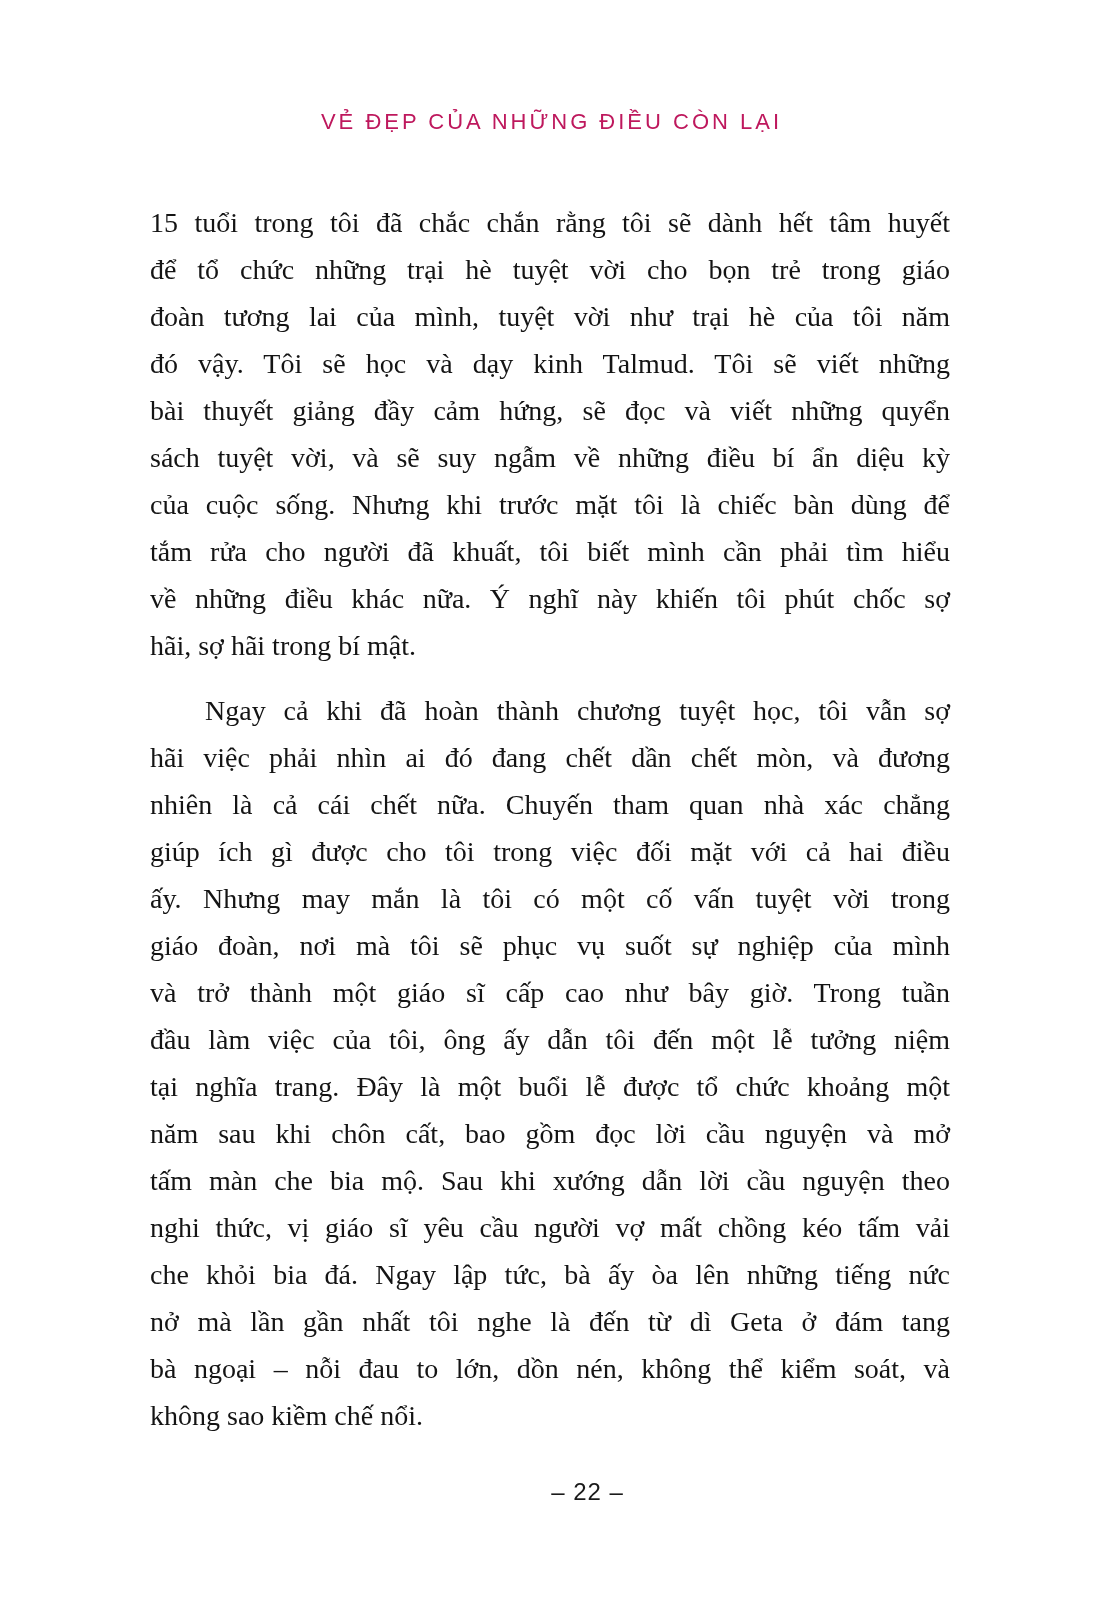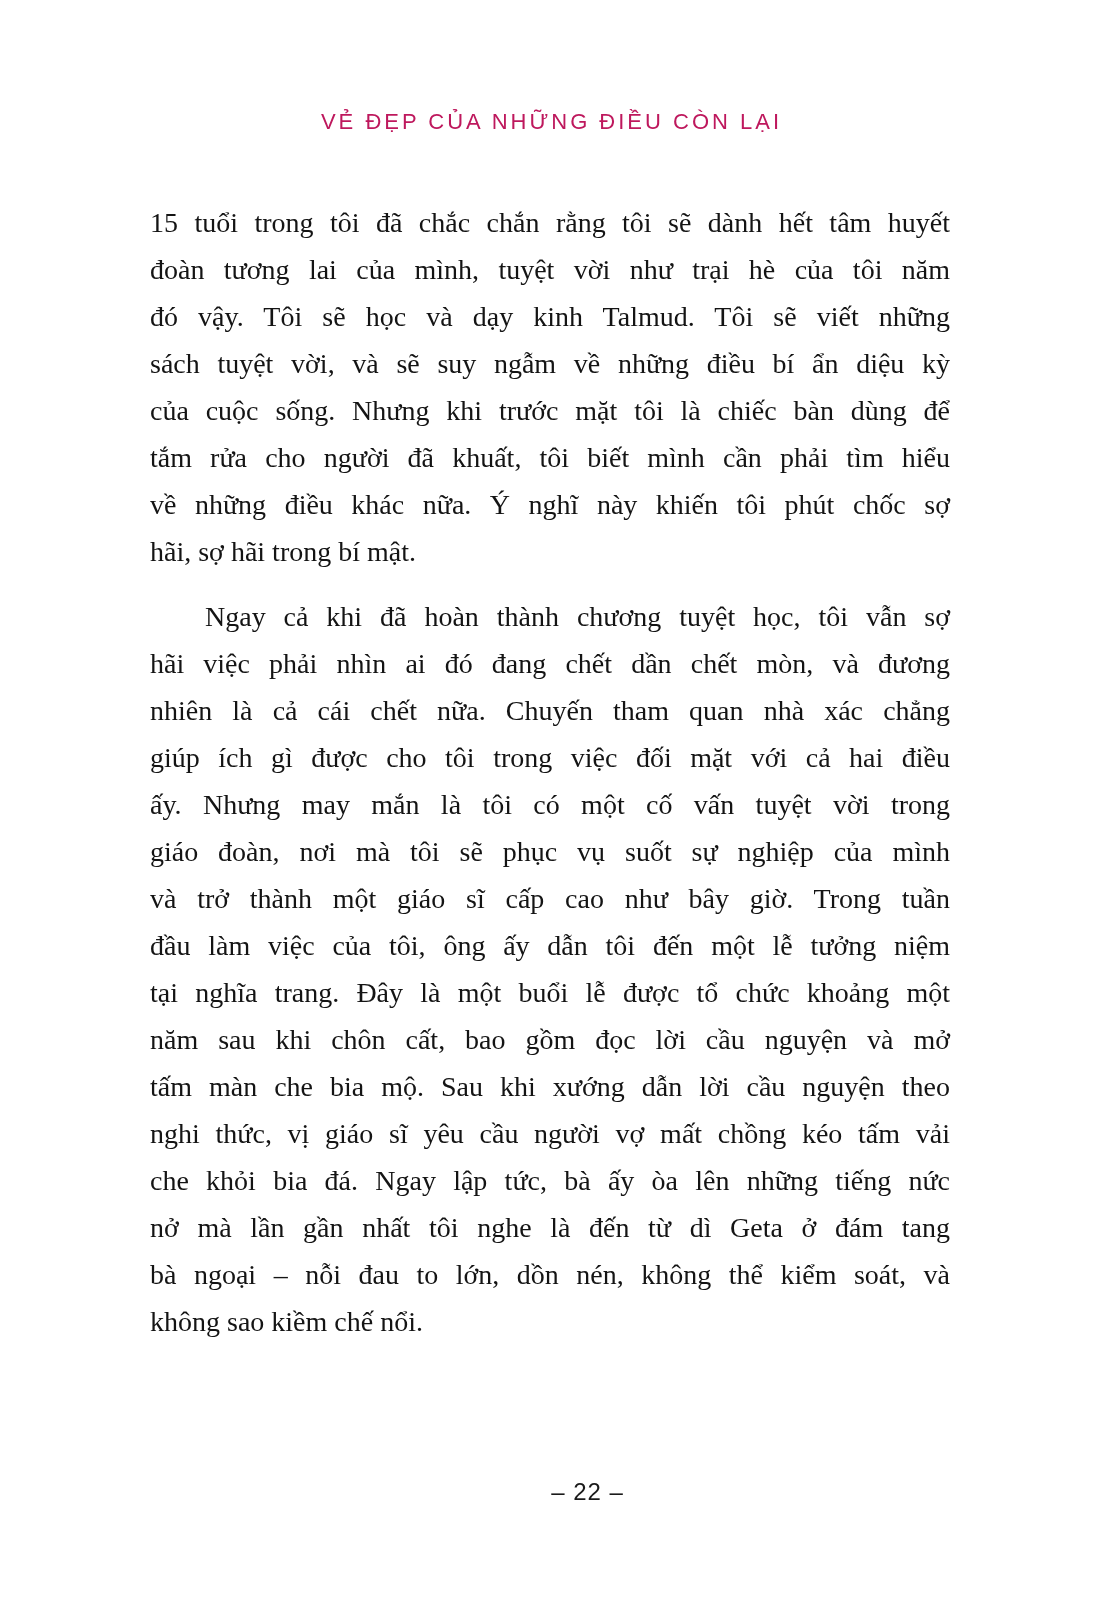--- a/index.html
+++ b/index.html
@@ -83,22 +83,24 @@
 </head>
 <body>
 
 <div class="book-page">
 
   <div class="running-header">VẺ ĐẸP CỦA NHỮNG ĐIỀU CÒN LẠI</div>
 
   <div class="text-block">
       <div class="paragraph">
         <div class="line">15 tuổi trong tôi đã chắc chắn rằng tôi sẽ dành hết tâm huyết</div>
+        <div class="line">để tổ chức những trại hè tuyệt vời cho bọn trẻ trong giáo</div>
         <div class="line">đoàn tương lai của mình, tuyệt vời như trại hè của tôi năm</div>
         <div class="line">đó vậy. Tôi sẽ học và dạy kinh Talmud. Tôi sẽ viết những</div>
+        <div class="line">bài thuyết giảng đầy cảm hứng, sẽ đọc và viết những quyển</div>
         <div class="line">sách tuyệt vời, và sẽ suy ngẫm về những điều bí ẩn diệu kỳ</div>
         <div class="line">của cuộc sống. Nhưng khi trước mặt tôi là chiếc bàn dùng để</div>
         <div class="line">tắm rửa cho người đã khuất, tôi biết mình cần phải tìm hiểu</div>
         <div class="line">về những điều khác nữa. Ý nghĩ này khiến tôi phút chốc sợ</div>
         <div class="line last">hãi, sợ hãi trong bí mật.</div>
       </div>
       <div class="paragraph">
         <div class="line indent">Ngay cả khi đã hoàn thành chương tuyệt học, tôi vẫn sợ</div>
         <div class="line">hãi việc phải nhìn ai đó đang chết dần chết mòn, và đương</div>
         <div class="line">nhiên là cả cái chết nữa. Chuyến tham quan nhà xác chẳng</div>

